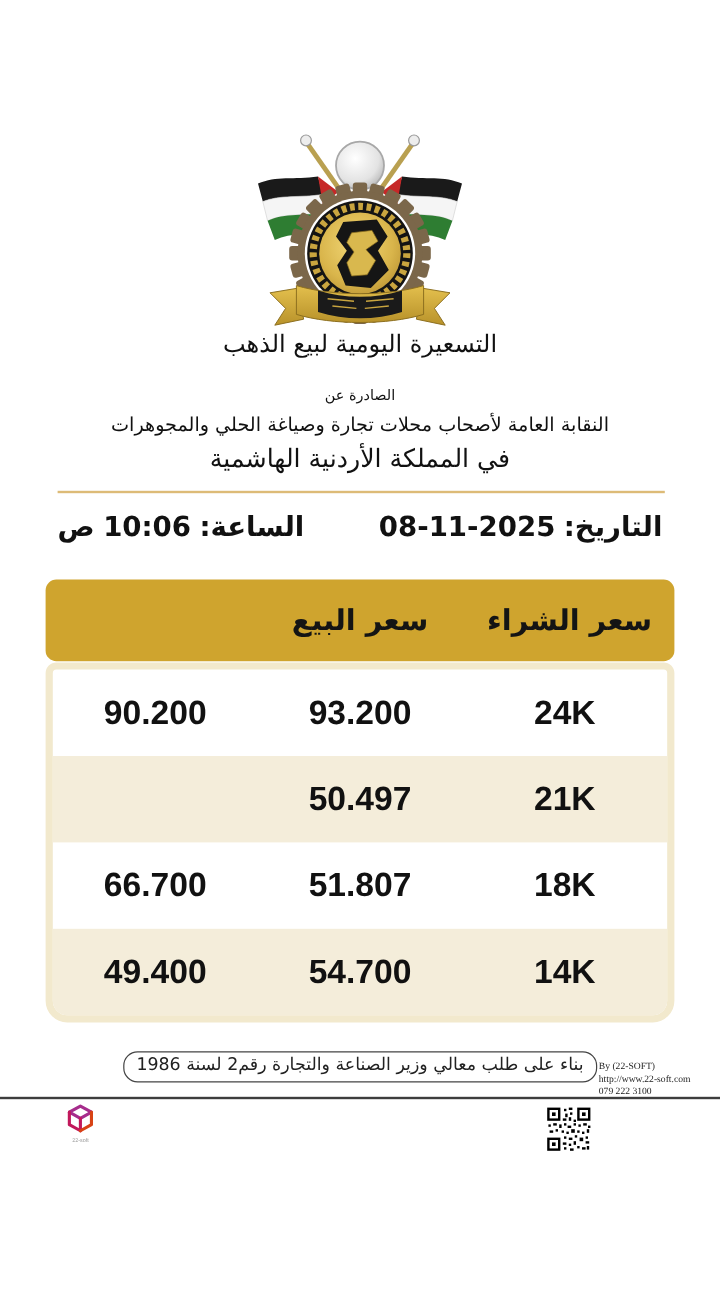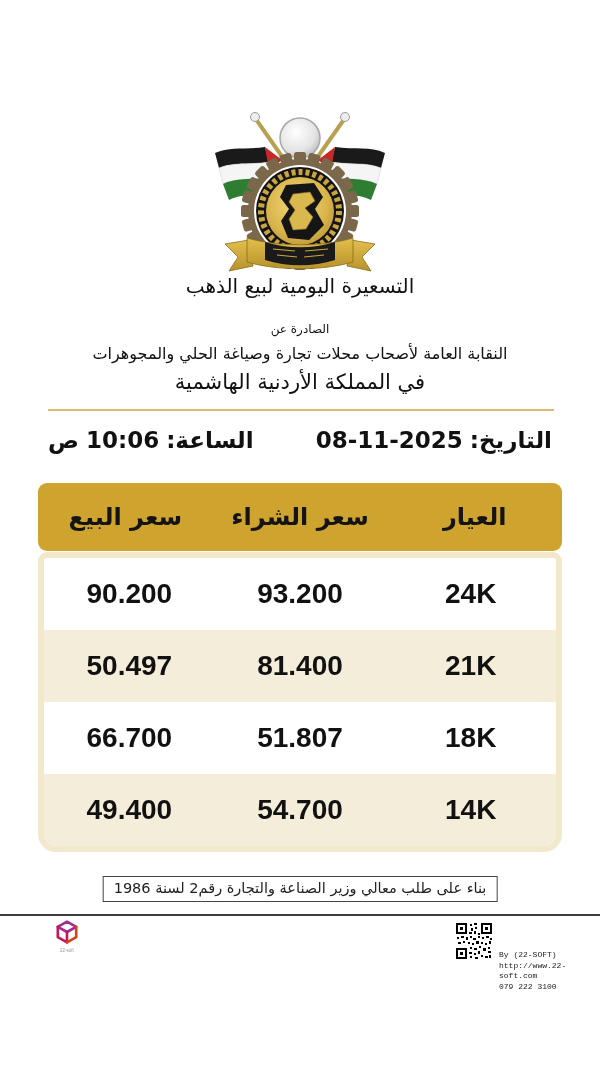--- a/index.html
+++ b/index.html
@@ -40,28 +40,28 @@
   }
   .t-row{
     height:72px;display:grid;grid-template-columns:1fr 1fr 1fr;direction:rtl;
     align-items:center;text-align:center;
     font-family:"Liberation Sans","DejaVu Sans",sans-serif;font-size:28px;font-weight:700;
   }
   .t-row.beige{background:#f4edda;}
 
   
   .note-box{
-    top:876px;left:50%;transform:translateX(-50%);border:1.5px solid #444;border-radius:0;
+    top:876px;left:50%;transform:translateX(-50%);border:1.5px solid #444;border-radius:12px;
     padding:3px 10px 5px;font-size:14.5px;direction:rtl;white-space:nowrap;color:#222;
   }
   .divider2{top:914px;left:0;width:600px;height:2px;background:#3d3d3d;}
   .qr{left:455px;top:922px;}
   .credit-text{
-    left:499px;top:950px;font-size:8px;line-height:10.5px;color:#222;
-    font-family:Liberation Mono, monospace;
+    left:499px;top:884px;font-size:8px;line-height:10.5px;color:#222;
+    font-family:Liberation Serif, serif;
   }
   .cube-logo{left:50px;top:919px;width:34px;text-align:center;}
   .cube-caption{font-size:4.5px;color:#999;margin-top:-1px;font-family:"Liberation Sans",sans-serif;}
 </style>
 </head>
 <body>
 
 <div class="abs emblem">
   <svg width="230" height="165" viewBox="0 0 230 165">
     <defs>
@@ -169,34 +169,32 @@
     <span class="ltr">08-11-2025</span>
   </div>
   <div class="dt-group">
     <span>الساعة:</span>
     <span class="ltr">10:06</span>
     <span>ص</span>
   </div>
 </div>
 
 <div class="abs table-header">
-  <div>العيار</div>
   <div>سعر الشراء</div>
   <div>سعر البيع</div>
 </div>
 
 <div class="abs table-body">
   <div class="t-row">
     <div>24K</div>
     <div>93.200</div>
     <div>90.200</div>
   </div>
   <div class="t-row beige">
     <div>21K</div>
-    <div>81.400</div>
     <div>50.497</div>
   </div>
   <div class="t-row">
     <div>18K</div>
     <div>51.807</div>
     <div>66.700</div>
   </div>
   <div class="t-row beige">
     <div>14K</div>
     <div>54.700</div>

